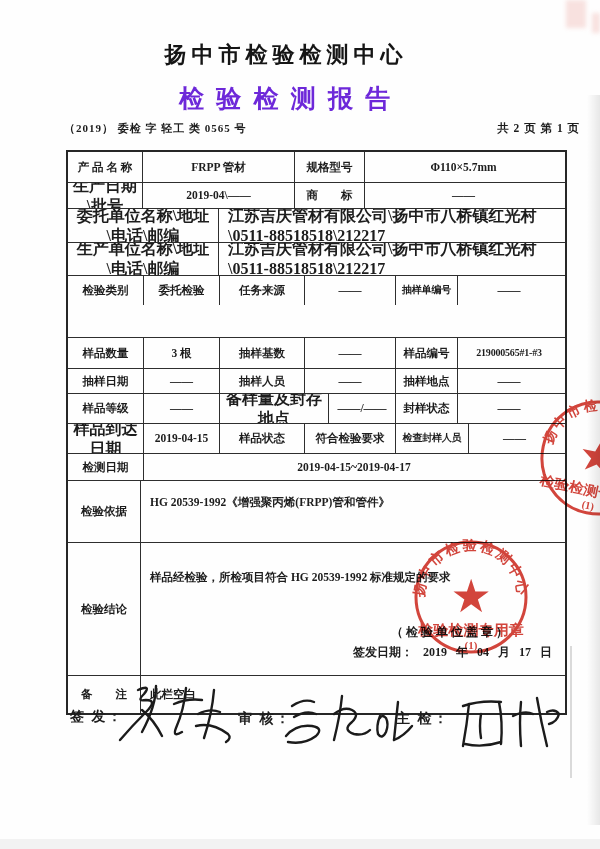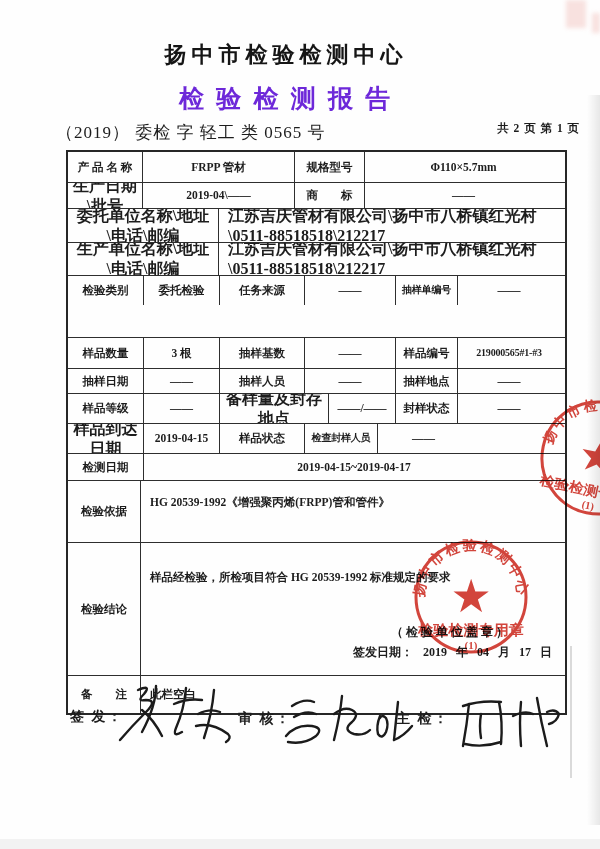--- a/index.html
+++ b/index.html
@@ -9,21 +9,21 @@
     font-family:"Liberation Serif","DejaVu Serif",serif;
     color:#1d1d1d;
   }
   .abs{position:absolute;}
 
   
   .org-title{left:36px;top:40px;width:500px;text-align:center;
     font-size:22px;font-weight:bold;letter-spacing:5px;color:#151515;}
   .report-title{left:36px;top:82px;width:500px;text-align:center;
     font-size:25px;font-weight:bold;letter-spacing:3px;color:#6d28d9;}
-  .doc-no{left:56px;top:121px;font-size:17px;font-weight:400;letter-spacing:1px;}
+  .doc-no{left:64px;top:121px;font-size:11px;font-weight:700;letter-spacing:1px;}
   .page-no{left:470px;top:121px;width:110px;text-align:right;font-size:11.5px;font-weight:600;letter-spacing:1px;}
 
   
   .tbl{left:66px;top:150px;width:501px;box-sizing:border-box;
     border:2px solid #272727;background:transparent;}
   .row{display:flex;border-top:1px solid #2e2e2e;}
   .row:first-child{border-top:none;}
   .c{box-sizing:border-box;border-left:1px solid #2e2e2e;
     display:flex;align-items:center;justify-content:center;
     text-align:center;font-size:11.5px;font-weight:600;
@@ -126,20 +126,21 @@
       <div class="c small" style="width:109px;">备样量及封存地点</div>
       <div class="c" style="width:67px;">——/——</div>
       <div class="c" style="width:62px;">封样状态</div>
       <div class="c" style="width:103px;">——</div>
     </div>
 
     <div class="row" style="height:29px;">
       <div class="c small" style="width:75px;">样品到达日期</div>
       <div class="c" style="width:76px;">2019-04-15</div>
       <div class="c" style="width:85px;">样品状态</div>
+      <div class="c" style="width:91px;">符合检验要求</div>
       <div class="c tiny" style="width:73px;">检查封样人员</div>
       <div class="c" style="width:92px;">——</div>
     </div>
 
     <div class="row" style="height:26px;">
       <div class="c" style="width:75px;">检测日期</div>
       <div class="c" style="width:421px;">2019-04-15~2019-04-17</div>
     </div>
 
     <div class="row" style="height:61px;">

